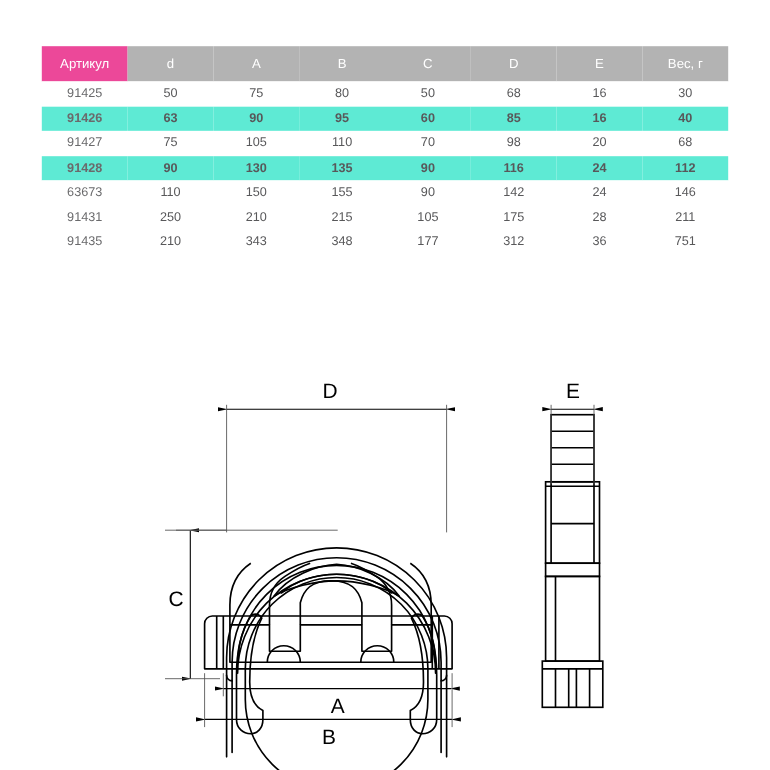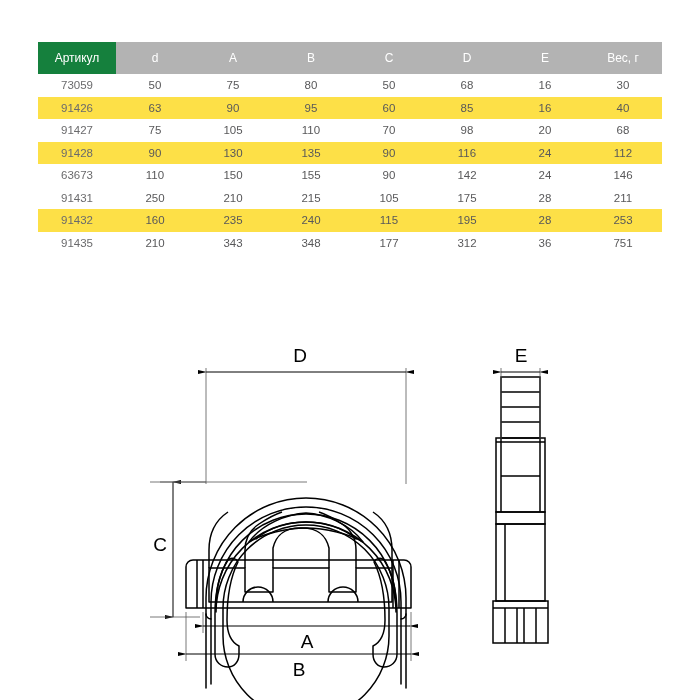--- a/index.html
+++ b/index.html
@@ -39,29 +39,30 @@
     white-space: nowrap;
   }
   table.spec thead th {
     background: #b3b3b3;
     color: #ffffff;
     height: 32px;
     line-height: 32px;
     font-size: 12px;
   }
   table.spec thead th.art {
-    background: #15803d;
+    background: #ec4899;
     color: #ffffff;
     font-size: 12px;
   }
   table.spec tbody tr.odd td {
     background: #ffffff;
   }
   table.spec tbody tr.even td {
-    background: #fde047;
+    background: #5eead4;
+    font-weight: bold;
   }
   table.spec td.art-col {
     color: #6a6a6c;
   }
 
   
   #drawing {
     position: absolute;
     left: 0;
     top: 336px;
@@ -89,21 +90,21 @@
         <th>A</th>
         <th>B</th>
         <th>C</th>
         <th>D</th>
         <th>E</th>
         <th>Вес, г</th>
       </tr>
     </thead>
     <tbody id="spec-body">
         <tr class="odd">
-          <td class="art-col">73059</td>
+          <td class="art-col">91425</td>
           <td>50</td>
           <td>75</td>
           <td>80</td>
           <td>50</td>
           <td>68</td>
           <td>16</td>
           <td>30</td>
         </tr>
         <tr class="even">
           <td class="art-col">91426</td>
@@ -147,30 +148,20 @@
         </tr>
         <tr class="odd">
           <td class="art-col">91431</td>
           <td>250</td>
           <td>210</td>
           <td>215</td>
           <td>105</td>
           <td>175</td>
           <td>28</td>
           <td>211</td>
-        </tr>
-        <tr class="even">
-          <td class="art-col">91432</td>
-          <td>160</td>
-          <td>235</td>
-          <td>240</td>
-          <td>115</td>
-          <td>195</td>
-          <td>28</td>
-          <td>253</td>
         </tr>
         <tr class="odd">
           <td class="art-col">91435</td>
           <td>210</td>
           <td>343</td>
           <td>348</td>
           <td>177</td>
           <td>312</td>
           <td>36</td>
           <td>751</td>

